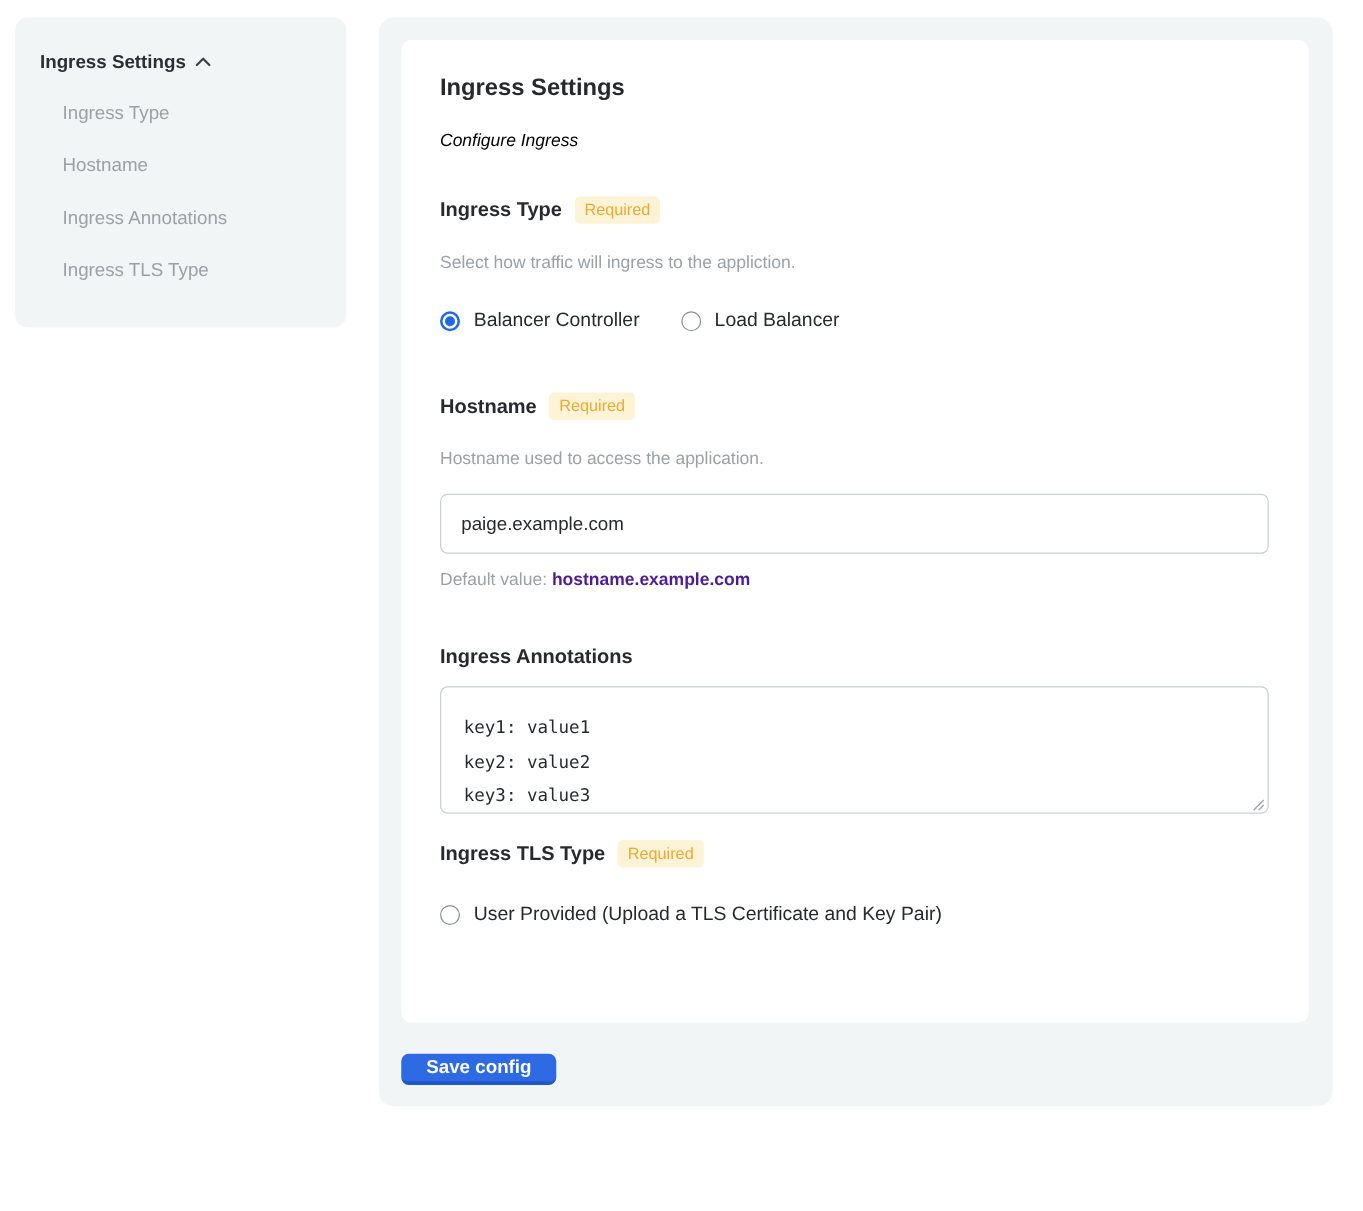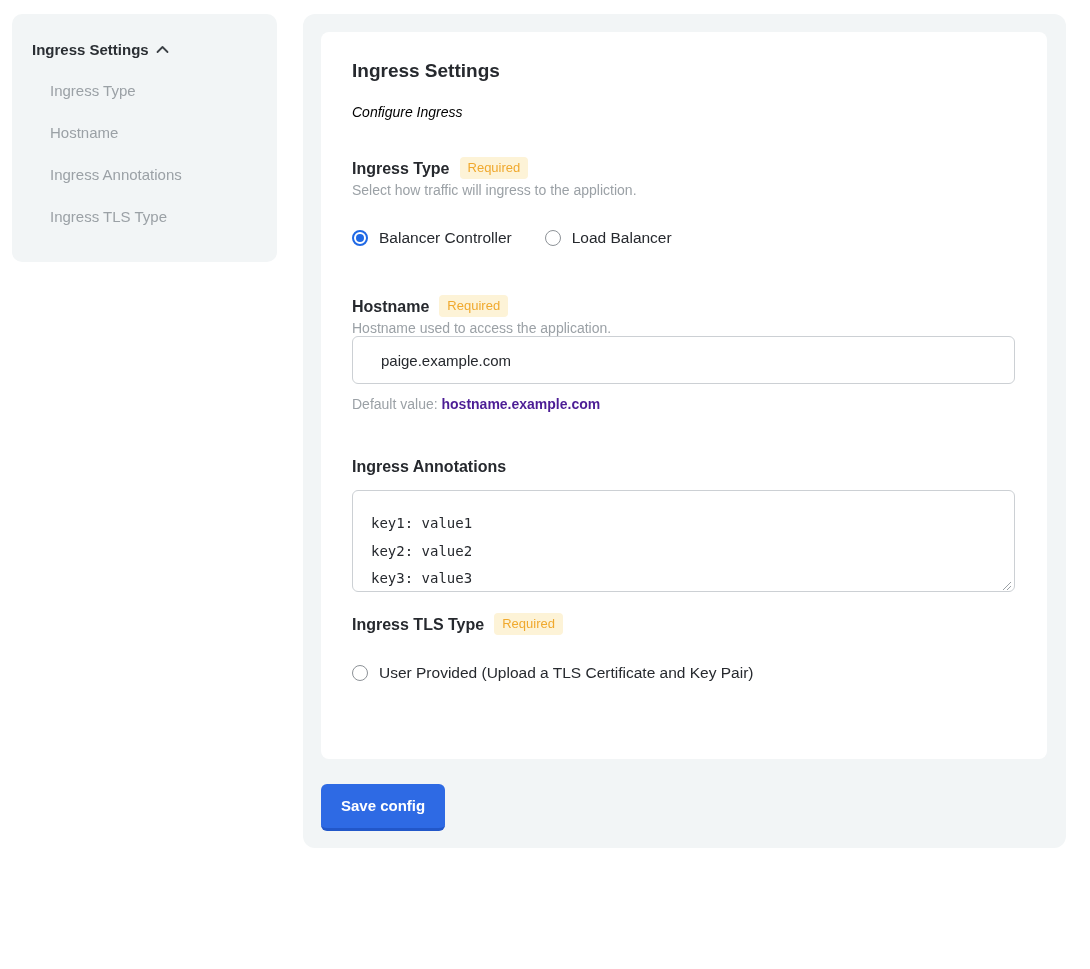--- a/index.html
+++ b/index.html
@@ -89,21 +89,21 @@
   }
   .badge {
     background: #fdf3d7;
     color: #f0a92e;
     font-size: 13px;
     padding: 3px 8px 4px 8px;
     border-radius: 4px;
     line-height: 15px;
   }
   .field-desc {
-    margin-top: 3px;
+    margin-top: 22px;
     font-size: 14px;
     color: #9ba1a6;
     line-height: 16px;
   }
 
   
   .radio-row {
     margin-top: 31px;
     display: flex;
     align-items: center;
@@ -135,23 +135,24 @@
   .radio-label { font-size: 15.5px; color: #26292e; }
 
   .radio-stack { margin-top: 29px; }
   .radio-stack .radio-option + .radio-option { margin-top: 24px; }
 
   
   .text-input {
     display: block;
     width: 100%;
     height: 48px;
+    margin-top: 21px;
     border: 1px solid #ccd0d4;
     border-radius: 6px;
-    padding: 0 28px;
+    padding: 0 16px;
     font-family: "Liberation Sans", sans-serif;
     font-size: 15px;
     color: #26292e;
     outline: none;
     background: #ffffff;
   }
   .default-line {
     margin-top: 12px;
     font-size: 14px;
     color: #9ba1a6;
@@ -182,21 +183,21 @@
   .resize-handle {
     position: absolute;
     right: 3px; bottom: 4px;
     width: 11px; height: 11px;
     cursor: nwse-resize;
   }
 
   
   .save-btn {
     margin-top: 25px;
-    height: 47px;
+    height: 25px;
     padding: 0 20px 2px 20px;
     background: #2e6ae4;
     border: none;
     border-bottom: 3px solid #2257c9;
     border-radius: 6px;
     color: #ffffff;
     font-family: "Liberation Sans", sans-serif;
     font-size: 15px;
     font-weight: 700;
     cursor: pointer;

